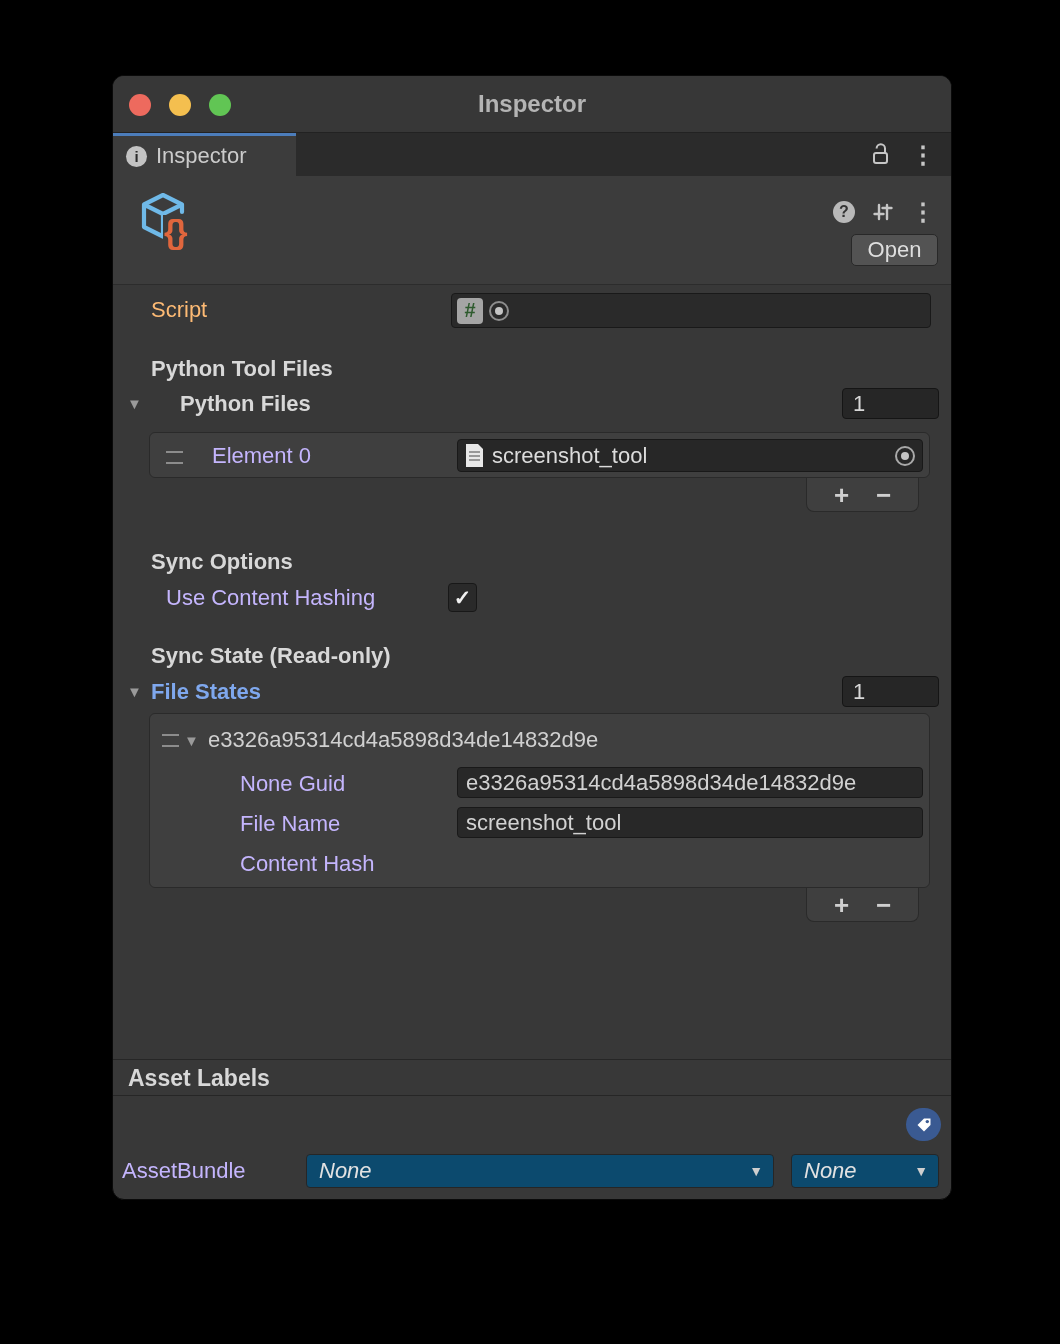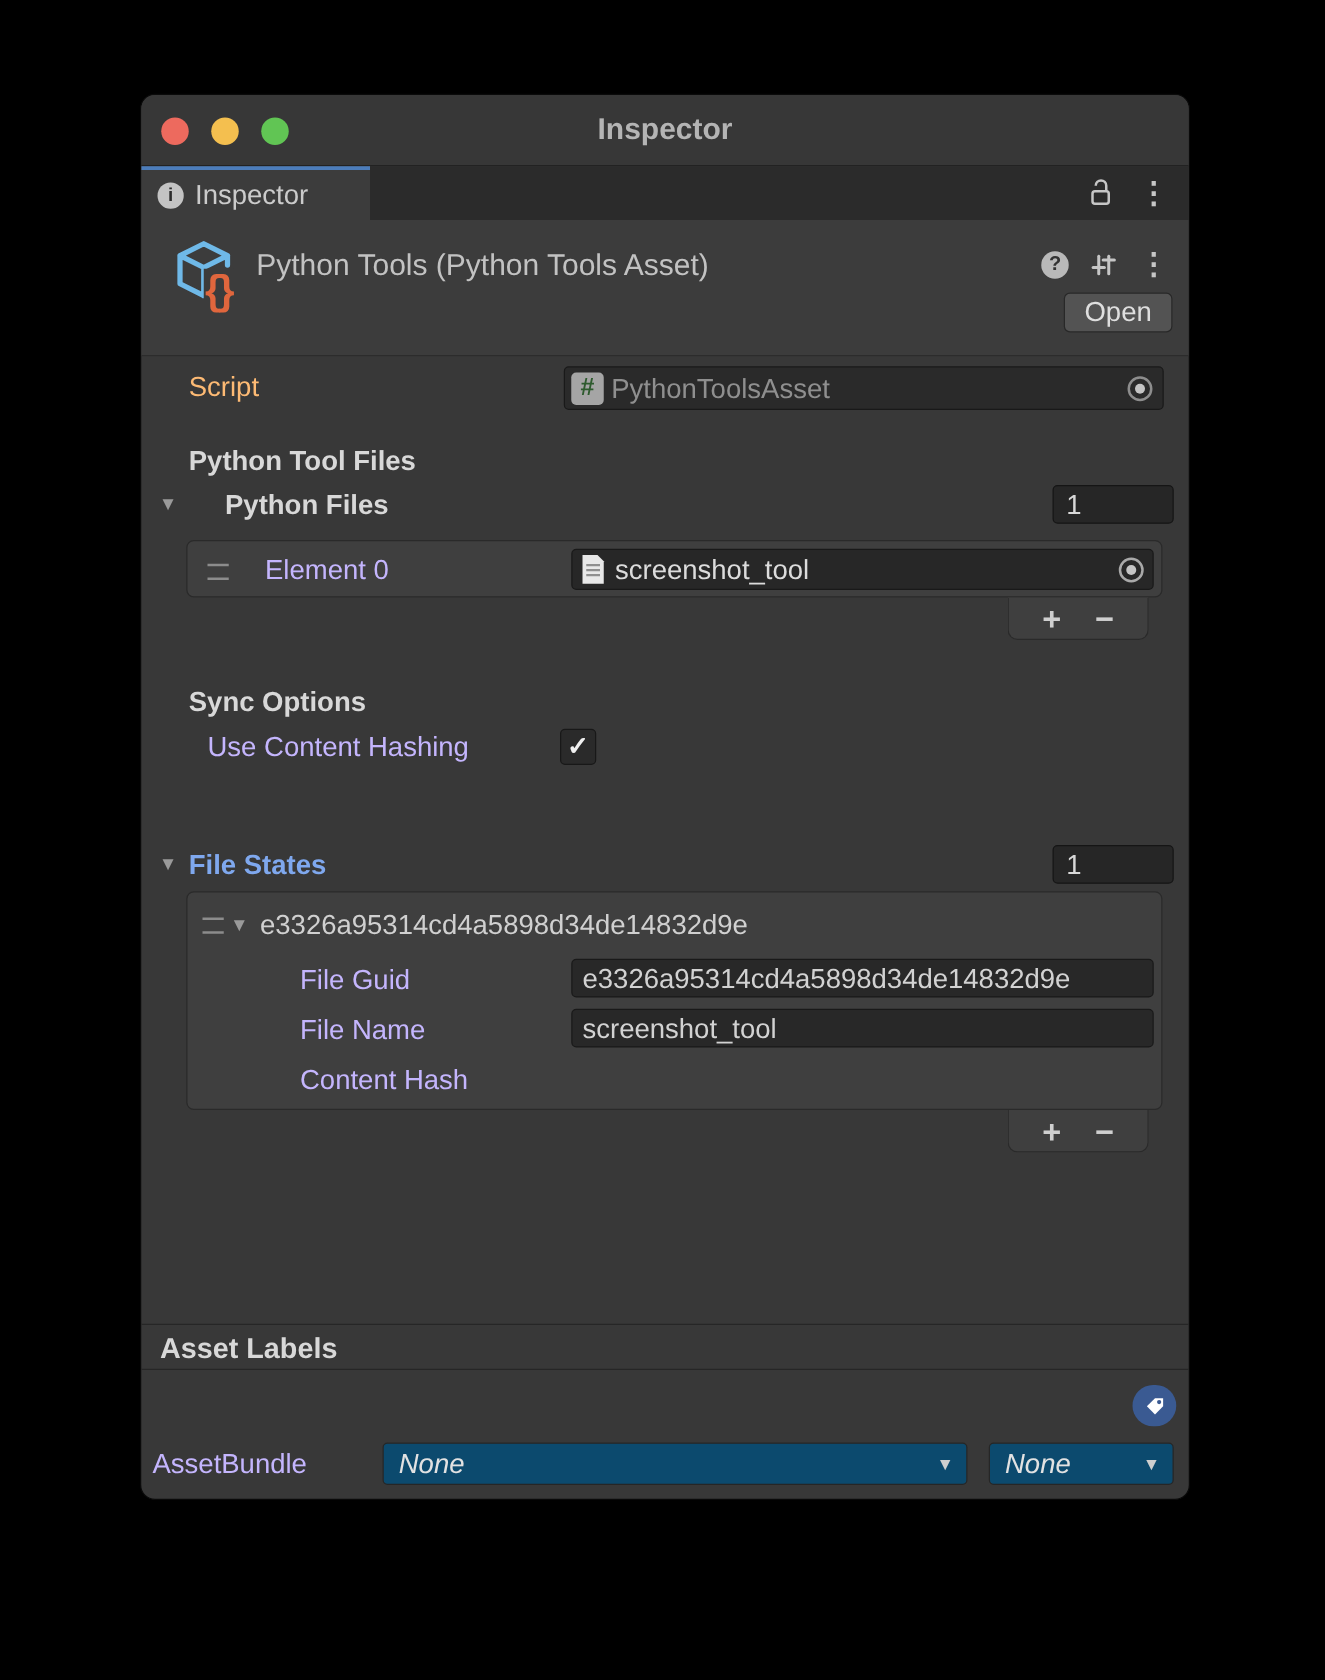--- a/index.html
+++ b/index.html
@@ -105,40 +105,38 @@
     </div>
   </div>
 
   <div class="cheader">
     <span class="asset-icon">
       <svg width="60" height="60" viewBox="0 0 60 60">
         <path d="M30 6 L49 15.5 L30 25 L11 15.5 Z M11 15.5 V38 L30 47.5 M30 25 V47.5 M49 15.5 V23" fill="none" stroke="#6fb9e8" stroke-width="4.2" stroke-linejoin="round" stroke-linecap="round"></path>
       </svg>
       <span class="asset-braces">{}</span>
     </span>
-    <div class="cheader-title">Python Tools (Python Tools Asset)</div>
     <div class="cheader-icons">
       <span class="help-icon">?</span>
       <span style="display:flex;">
         <svg width="22" height="22" viewBox="0 0 22 22" stroke="#c6c6c6" stroke-width="2.4" stroke-linecap="round">
           <line x1="7" y1="4" x2="7" y2="18"></line>
           <line x1="2.5" y1="13" x2="11.5" y2="13"></line>
           <line x1="15" y1="4" x2="15" y2="18"></line>
           <line x1="10.5" y1="7" x2="19.5" y2="7"></line>
         </svg>
       </span>
       <span class="kebab">⋮</span>
     </div>
     <div class="open-btn">Open</div>
   </div>
 
   <div class="lbl-disabled" style="left:38px;top:221px;">Script</div>
   <div class="field disabled" style="left:338px;top:217px;width:480px;height:35px;">
     <span class="script-icon">#</span>
-    <span style="flex:1;">PythonToolsAsset</span>
     <span class="picker" style="margin-right:8px;border-color:#8d8d8d;"></span>
   </div>
 
   <div class="lbl-bold" style="left:38px;top:280px;">Python Tool Files</div>
   <span class="foldout" style="left:14px;top:319px;">▼</span>
   <div class="lbl-bold" style="left:22px;top:315px;margin-left:45px;">Python Files</div>
   <div class="count-field" style="left:729px;top:312px;width:97px;height:31px;">1</div>
 
   <div class="listbox" style="left:36px;top:356px;width:781px;height:46px;">
     <span class="drag-handle" style="left:16px;top:18px;"></span>
@@ -158,30 +156,31 @@
   </div>
   <div class="list-footer" style="left:693px;top:402px;">
     <span class="pm-btn">+</span>
     <span class="pm-btn">−</span>
   </div>
 
   <div class="lbl-bold" style="left:38px;top:473px;">Sync Options</div>
   <div class="lbl" style="left:53px;top:509px;">Use Content Hashing</div>
   <div class="checkbox" style="left:335px;top:507px;">✓</div>
 
+  <div class="lbl-bold" style="left:38px;top:567px;">Sync State (Read-only)</div>
   <span class="foldout" style="left:14px;top:607px;">▼</span>
   <div class="lbl-bold blue" style="left:38px;top:603px;">File States</div>
   <div class="count-field" style="left:729px;top:600px;width:97px;height:31px;">1</div>
 
   <div class="listbox" style="left:36px;top:637px;width:781px;height:175px;">
     <span class="drag-handle" style="left:12px;top:20px;"></span>
     <span class="foldout" style="left:34px;top:18px;">▼</span>
     <div class="lbl" style="left:58px;top:13px;position:absolute;color:#d0d0d0;">e3326a95314cd4a5898d34de14832d9e</div>
 
-    <div class="lbl" style="left:90px;top:57px;position:absolute;">File Guid</div>
+    <div class="lbl" style="left:90px;top:57px;position:absolute;">None Guid</div>
     <div class="field" style="left:307px;top:53px;width:466px;height:31px;background:#282828;padding-left:8px;">e3326a95314cd4a5898d34de14832d9e</div>
 
     <div class="lbl" style="left:90px;top:97px;position:absolute;">File Name</div>
     <div class="field" style="left:307px;top:93px;width:466px;height:31px;background:#282828;padding-left:8px;">screenshot_tool</div>
 
     <div class="lbl" style="left:90px;top:137px;position:absolute;">Content Hash</div>
   </div>
   <div class="list-footer" style="left:693px;top:812px;">
     <span class="pm-btn">+</span>
     <span class="pm-btn">−</span>

